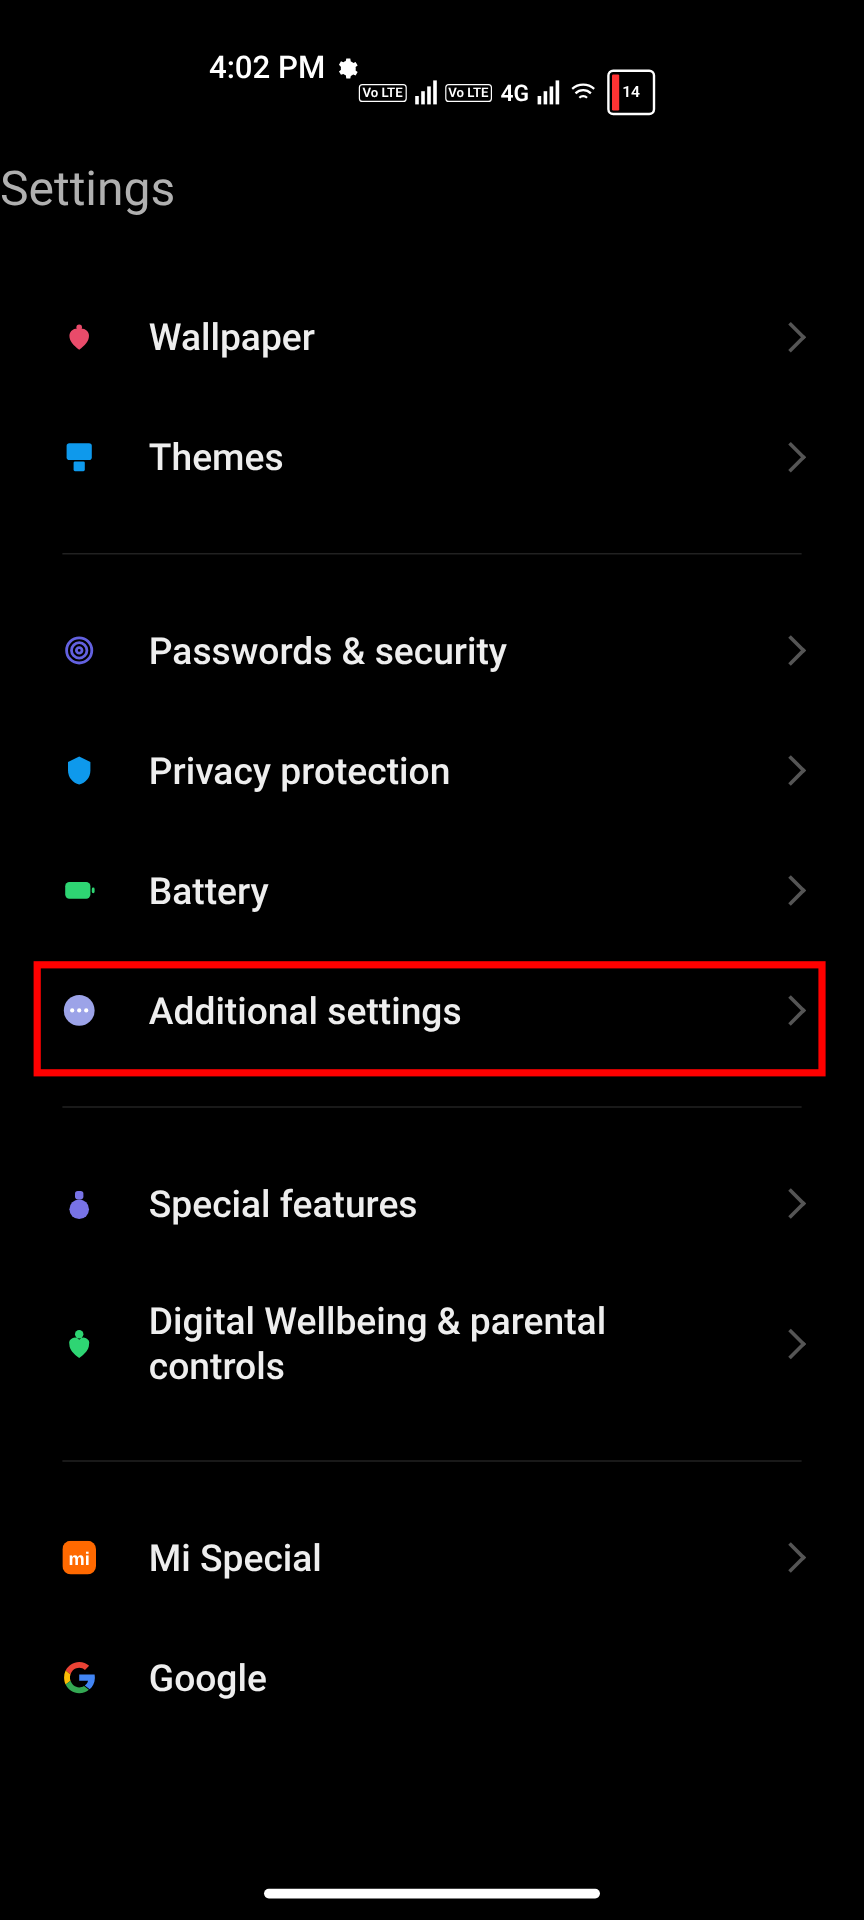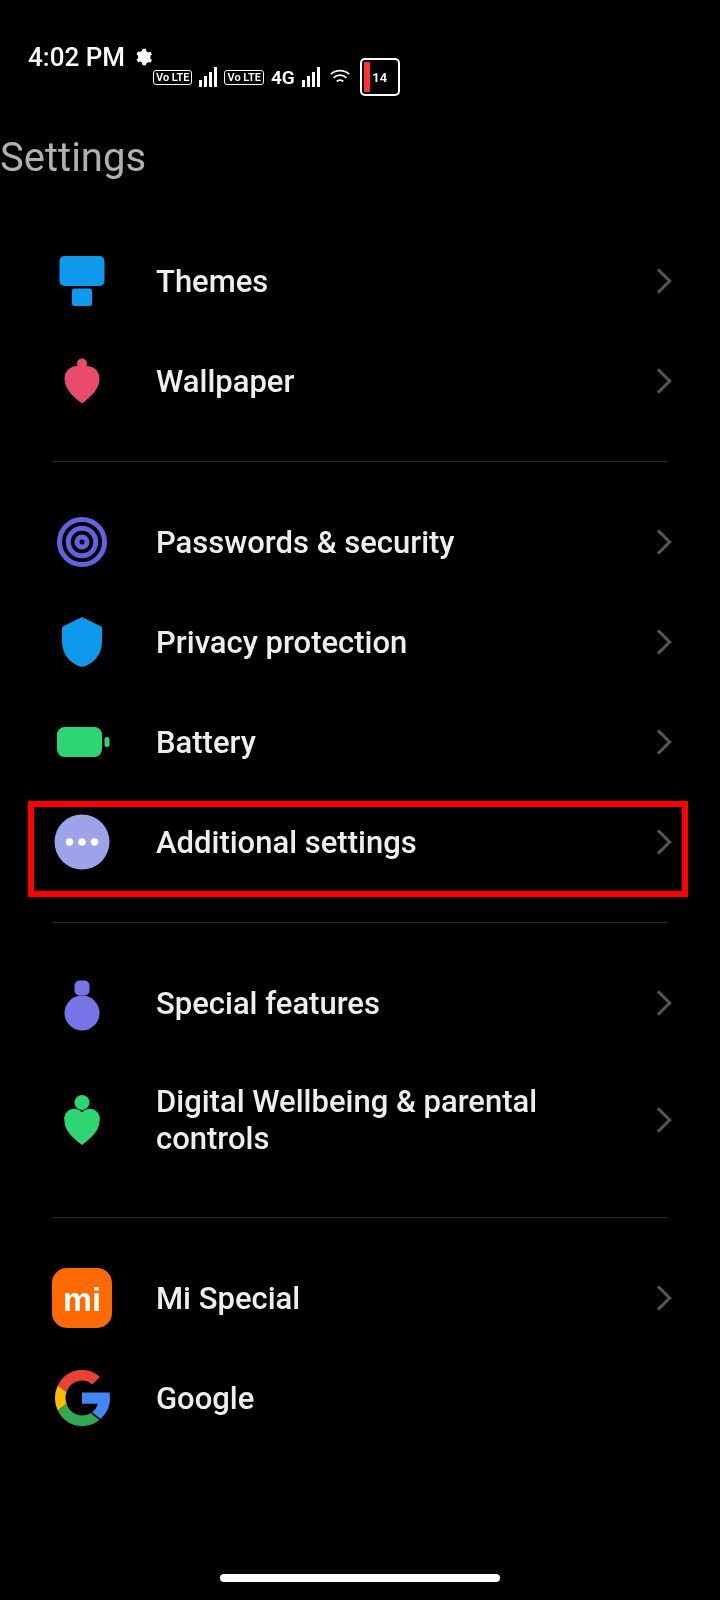--- a/index.html
+++ b/index.html
@@ -7,21 +7,21 @@
       width: 720px;
       height: 1600px;
       background: #000;
       color: #fff;
       font-family: -apple-system, BlinkMacSystemFont, 'Segoe UI', Roboto, sans-serif;
       overflow: hidden;
       position: relative;
     }
     .status-bar {
       display: flex;
-      justify-content: flex-start;
+      justify-content: center;
       align-items: center;
       padding: 18px 28px 8px 28px;
       font-size: 26px;
       font-weight: 500;
     }
     .status-left { display: flex; align-items: center; gap: 8px; }
     .status-right { display: flex; align-items: center; gap: 7px; margin-top: 40px; }
     .gear-small { width: 20px; height: 20px; }
     .page-title {
       text-align: left;
@@ -32,21 +32,21 @@
     }
     .settings-list { padding: 0 52px; }
     .settings-item {
       display: flex;
       align-items: center;
       padding: 30px 0;
       gap: 44px;
       position: relative;
     }
     .item-icon {
-      width: 60px;
+      width: 28px;
       height: 40px;
       flex-shrink: 0;
       display: flex;
       align-items: center;
       justify-content: center;
     }
     .item-label {
       font-size: 31px;
       color: #eeeeee;
       font-weight: 500;
@@ -135,37 +135,37 @@
     </div>
   </div>
 </div>
 
 <h1 class="page-title">Settings</h1>
 
 <div class="settings-list">
 
   <div class="settings-item">
     <div class="item-icon">
+      <svg viewBox="0 0 24 24" fill="#e94b6a">
+          <path d="M12 21c-4-3-7-6-7-10a5 5 0 017-4.58A5 5 0 0119 11c0 4-3 7-7 10z"></path>
+          <circle cx="12" cy="5" r="2"></circle>
+        </svg>
+    </div>
+    <span class="item-label">Wallpaper</span>
+    <div class="chevron"></div>
+  </div>
+
+  <div class="settings-item">
+    <div class="item-icon">
       <svg viewBox="0 0 24 24" fill="#0e99ec">
           <rect x="3" y="2" width="18" height="12" rx="2"></rect>
           <rect x="8" y="15" width="8" height="7" rx="1"></rect>
         </svg>
     </div>
     <span class="item-label">Themes</span>
-    <div class="chevron"></div>
-  </div>
-
-  <div class="settings-item">
-    <div class="item-icon">
-      <svg viewBox="0 0 24 24" fill="#e94b6a">
-          <path d="M12 21c-4-3-7-6-7-10a5 5 0 017-4.58A5 5 0 0119 11c0 4-3 7-7 10z"></path>
-          <circle cx="12" cy="5" r="2"></circle>
-        </svg>
-    </div>
-    <span class="item-label">Wallpaper</span>
     <div class="chevron"></div>
   </div>
 
   <hr class="divider">
 
   <div class="settings-item">
     <div class="item-icon">
       <svg viewBox="0 0 24 24" fill="none" stroke="#6361e0" stroke-width="2">
           <circle cx="12" cy="12" r="9"></circle>
           <circle cx="12" cy="12" r="5.5"></circle>

